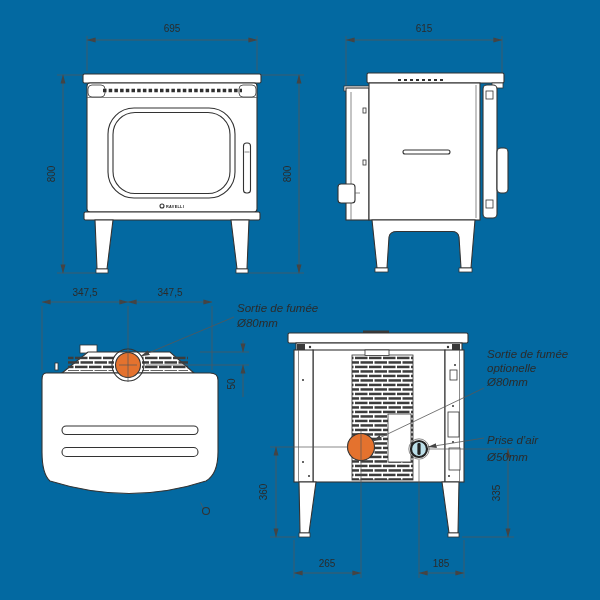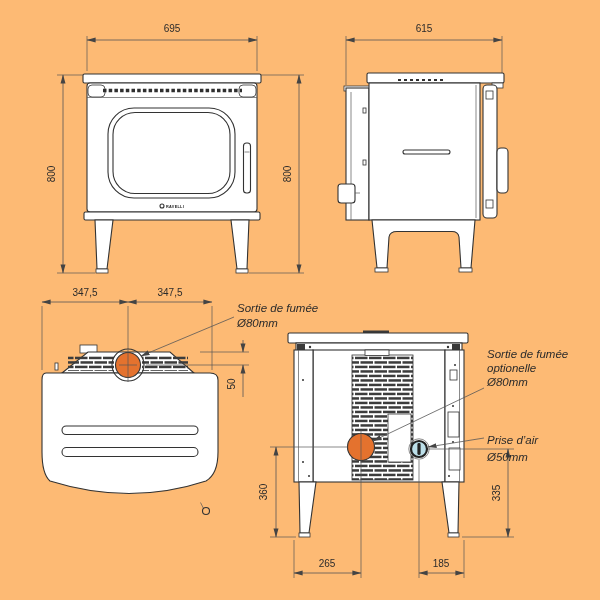--- a/index.html
+++ b/index.html
@@ -1,16 +1,16 @@
 <!DOCTYPE html>
 <html><head>
 <meta charset="utf-8">
 <style>
   html,body{margin:0;padding:0;background:#fff;}
-  #canvas{position:relative;width:600px;height:600px;background:#fdba74;overflow:hidden;}
+  #canvas{position:relative;width:600px;height:600px;background:#0369a1;overflow:hidden;}
   svg{display:block;}
   .ol  {fill:#ffffff;stroke:#333333;stroke-width:1.1;}
   .ol2 {fill:#ffffff;stroke:#333333;stroke-width:0.8;}
   .ln  {fill:none;stroke:#333333;stroke-width:1.1;}
   .thn {fill:none;stroke:#575757;stroke-width:0.7;}
   .dim {fill:none;stroke:#575757;stroke-width:0.8;}
   .dark{fill:#3a3a3a;stroke:none;}
   .dim-t{font-family:"Liberation Sans",sans-serif;font-size:10px;fill:#2b2b2b;}
   .lbl-t{font-family:"Liberation Sans",sans-serif;font-style:italic;font-size:11.5px;fill:#2b2b2b;}
   .logo-t{font-family:"Liberation Sans",sans-serif;font-size:3.8px;font-weight:bold;letter-spacing:.3px;fill:#222;}

